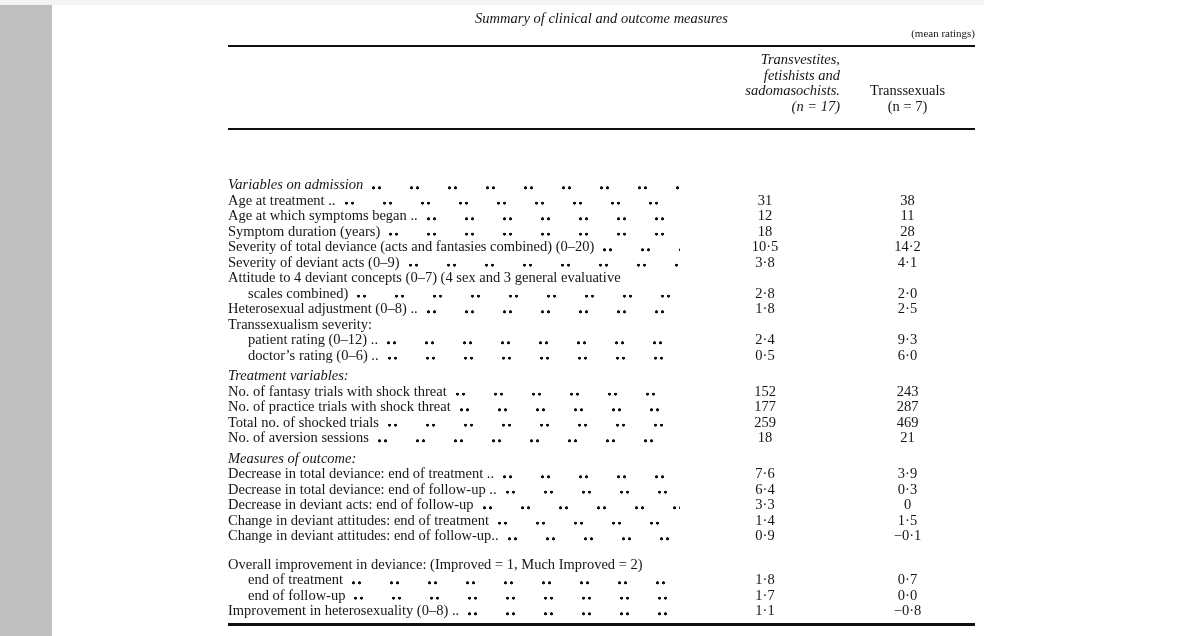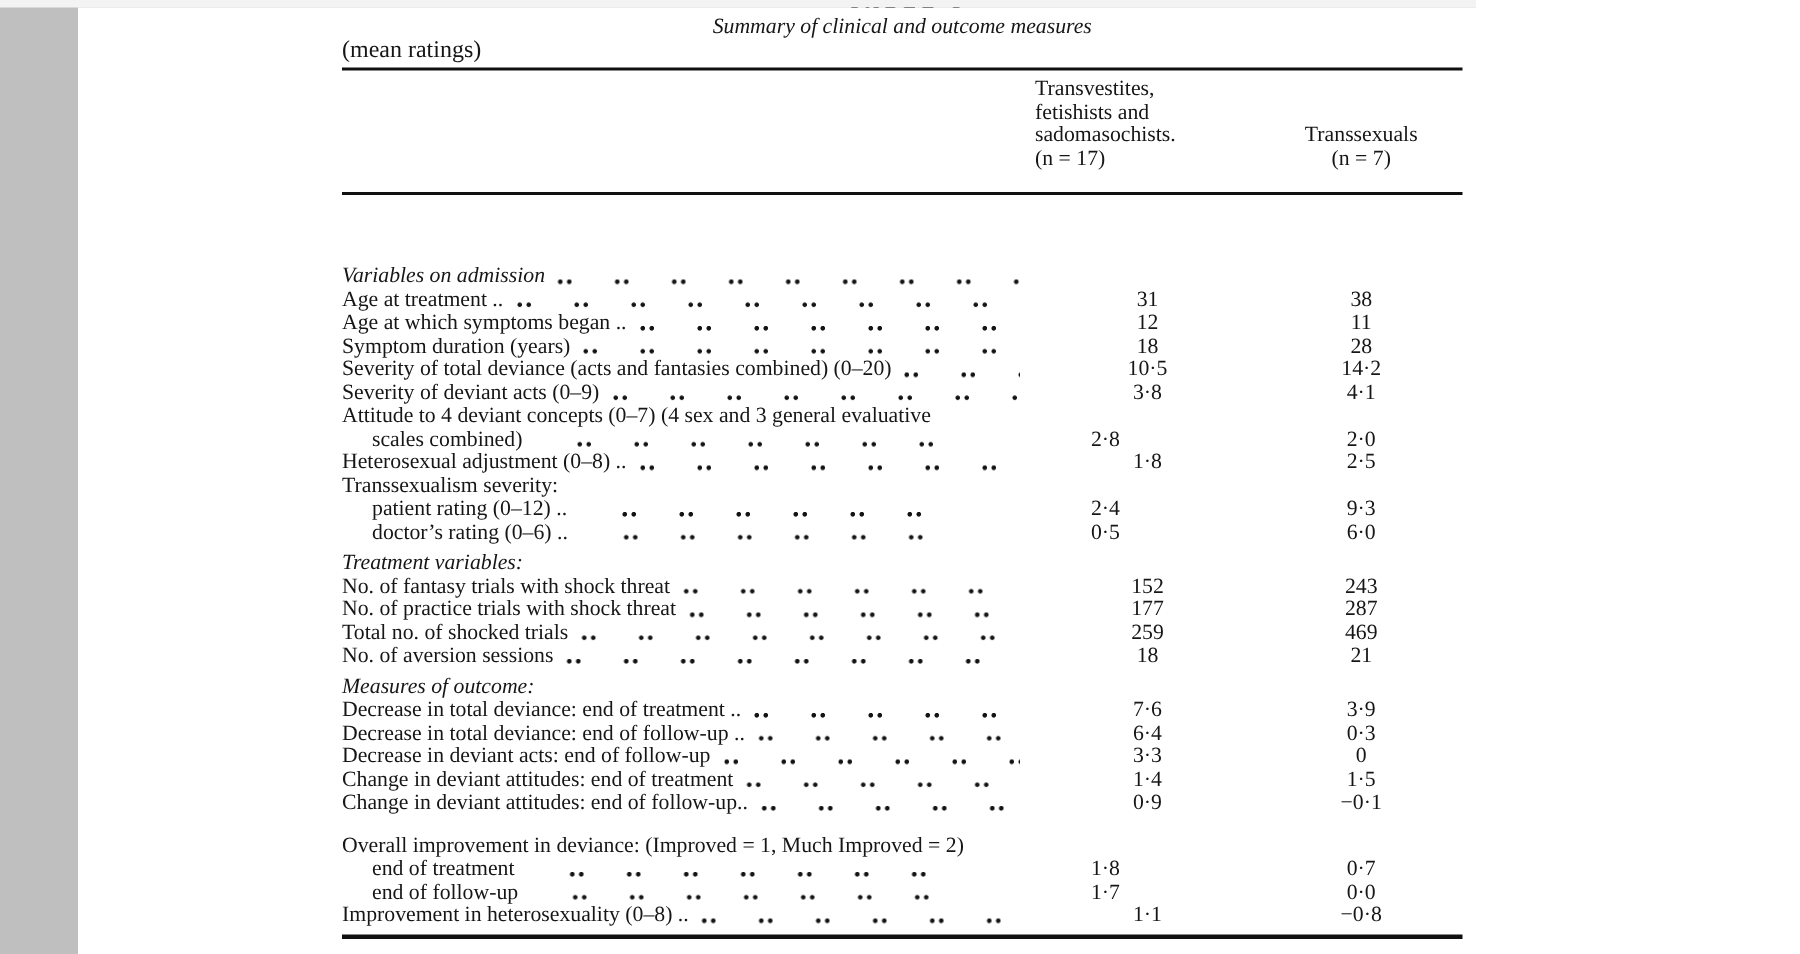--- a/index.html
+++ b/index.html
@@ -9,37 +9,37 @@
     font-family:"Liberation Serif", serif;
   }
   .top-strip{position:absolute;left:0;top:0;width:1200px;height:5px;background:#f3f3f3;}
   .page{position:absolute;left:52px;top:5px;width:1091px;height:631px;background:#ffffff;}
 
   .clip-wrap{position:absolute;left:488px;top:0;width:130px;height:4px;overflow:hidden;}
   .clip-text{display:block;margin-top:-11px;font-size:12.5px;letter-spacing:4px;text-align:center;font-weight:bold;}
 
   .title{position:absolute;left:176px;top:6px;width:747px;text-align:center;
          font-style:italic;font-size:14.5px;line-height:15.5px;}
-  .subtitle{position:absolute;left:176px;top:21px;width:747px;text-align:left;
-         font-size:16px;line-height:15.5px;}
+  .subtitle{position:absolute;left:176px;top:21px;width:747px;text-align:right;
+         font-size:11px;line-height:15.5px;}
 
   .tbl{position:absolute;left:176px;top:40px;width:747px;}
   .rule{height:2px;background:#101010;}
   .rule.bottom{height:3px;margin-top:4px;}
 
   .header-row{display:flex;padding-top:5px;padding-bottom:14px;font-size:14.5px;line-height:15.5px;}
   .hsp{flex:1 1 0;}
-  .hcol1{flex:0 1 150px;text-align:left;}
+  .hcol1{flex:0 1 150px;text-align:right;font-style:italic;}
   .hcol2{flex:0 1 135px;text-align:center;align-self:flex-end;}
 
   .rows{padding-top:3px;margin-top:44px;}
   .row{display:flex;font-size:14.5px;line-height:15.5px;}
   .row.gap-sm{margin-top:5px;}
   .row.gap-lg{margin-top:13px;}
-  .row.indent{padding-left:20px;gap:28px;}
+  .row.indent{padding-left:20px;}
   .lab{flex:0 0 auto;white-space:pre;}
   .lab.it{font-style:italic;}
   .leader{flex:1 1 0;margin:0 10px 0 8px;}
   .leader.dots{
     background-image:
       radial-gradient(circle at 2.5px 10.5px,#141414 1.25px,transparent 1.8px),
       radial-gradient(circle at 8.5px 10.5px,#141414 1.25px,transparent 1.8px);
     background-size:38px 15.5px;background-repeat:repeat-x;
   }
   .val{text-align:center;white-space:pre;}

